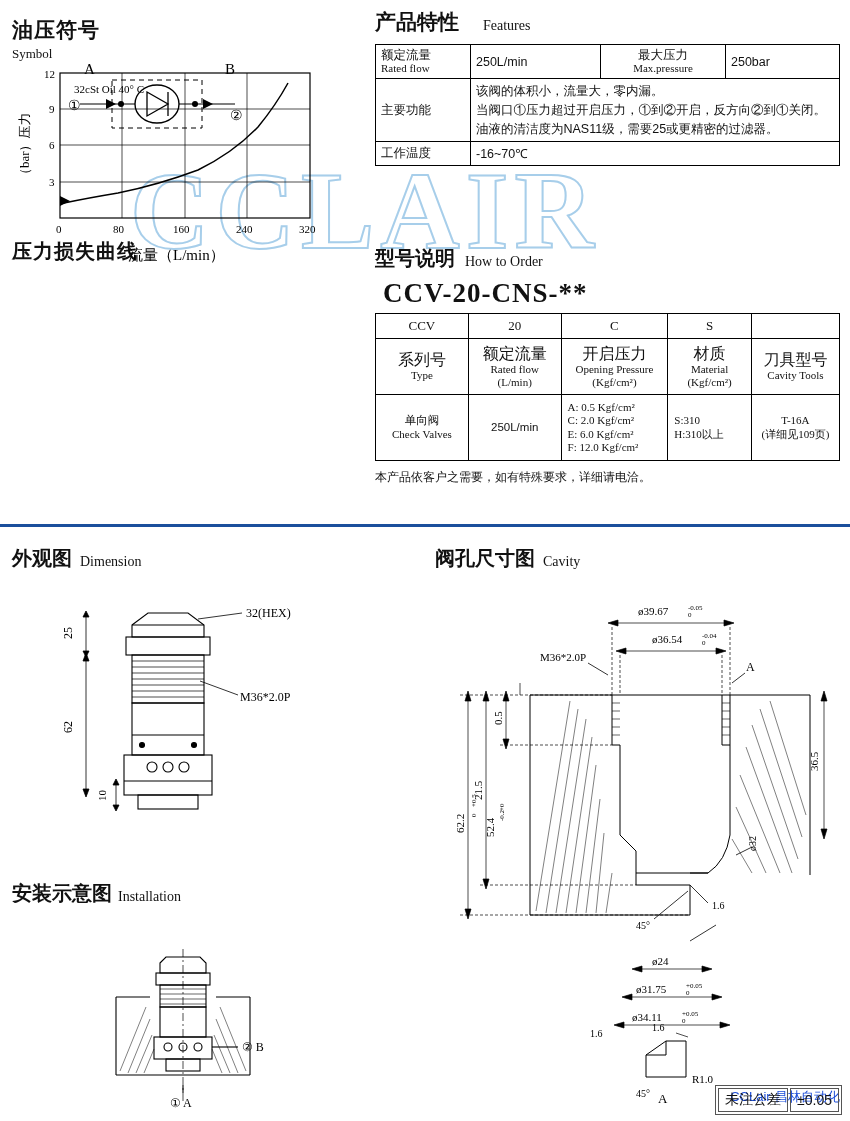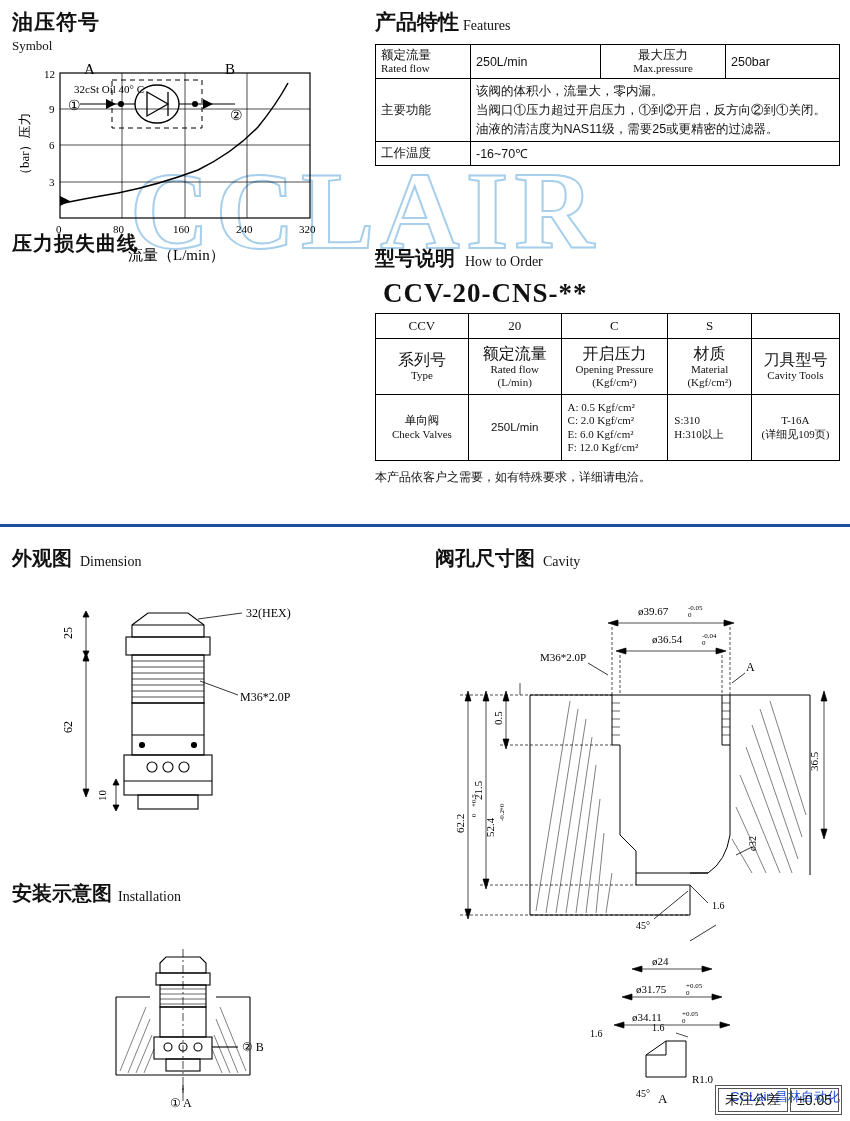--- a/index.html
+++ b/index.html
@@ -8,37 +8,37 @@
     width: 850px; height: 1121px;
     background: #ffffff;
     font-family: "Liberation Sans", sans-serif;
     color: #111;
     position: relative;
     overflow: hidden;
   }
   .page { position:relative; width:850px; height:1121px; }
 
   
-  .h-cn { font-family:"Liberation Sans", sans-serif; font-weight:bold; font-size:20px; letter-spacing:1px; }
+  .h-cn { font-family:"Liberation Sans", sans-serif; font-weight:bold; font-size:20px; letter-spacing:1px;margin-top:8px; }
 
   
   #symbol-block { position:absolute; left:12px; top:8px; width:350px; }
   #symbol-title-cn { font-size:21px; font-weight:bold; }
   #symbol-title-en { font-size:13px; font-family:"Liberation Serif", serif; margin-top:2px; }
   #symbol-drawing { position:absolute; left:20px; top:58px; width:300px; height:100px; }
 
   
   #curve-block { position:absolute; left:12px; top:230px; width:350px; }
   #curve-title-cn { font-size:20px; font-weight:bold; }
   #curve-title-en { font-size:14px; font-family:"Liberation Serif", serif; margin-top:1px; }
   #curve-drawing { position:absolute; left:8px; top:55px; }
 
   
   #features-block { position:absolute; left:375px; top:8px; width:465px; }
-  #features-title { display:flex; align-items:flex-end; gap:4px; }
+  #features-title { display:flex; align-items:flex-end; gap:24px; }
   #features-title .cn { font-size:21px; font-weight:bold; }
   #features-title .en { font-size:14px; font-family:"Liberation Serif", serif; padding-bottom:2px; }
 
   table.tbl { border-collapse:collapse; width:100%; }
   table.tbl td { border:1px solid #000; padding:3px 5px; vertical-align:middle; font-size:12px; }
 
   #features-table { margin-top:8px; }
   #features-table td { font-size:12.5px; }
   .cell-2line { line-height:1.15; }
   .cell-2line .cn { display:block; font-size:12.5px; }

